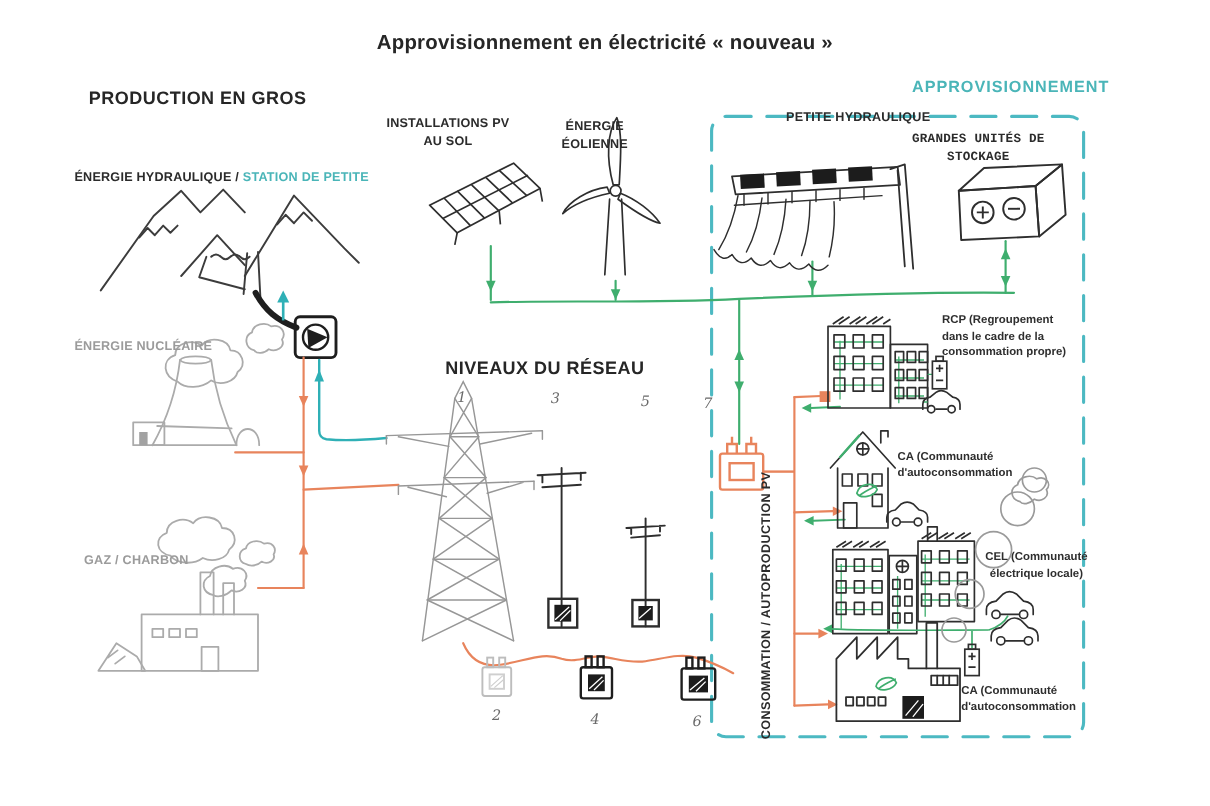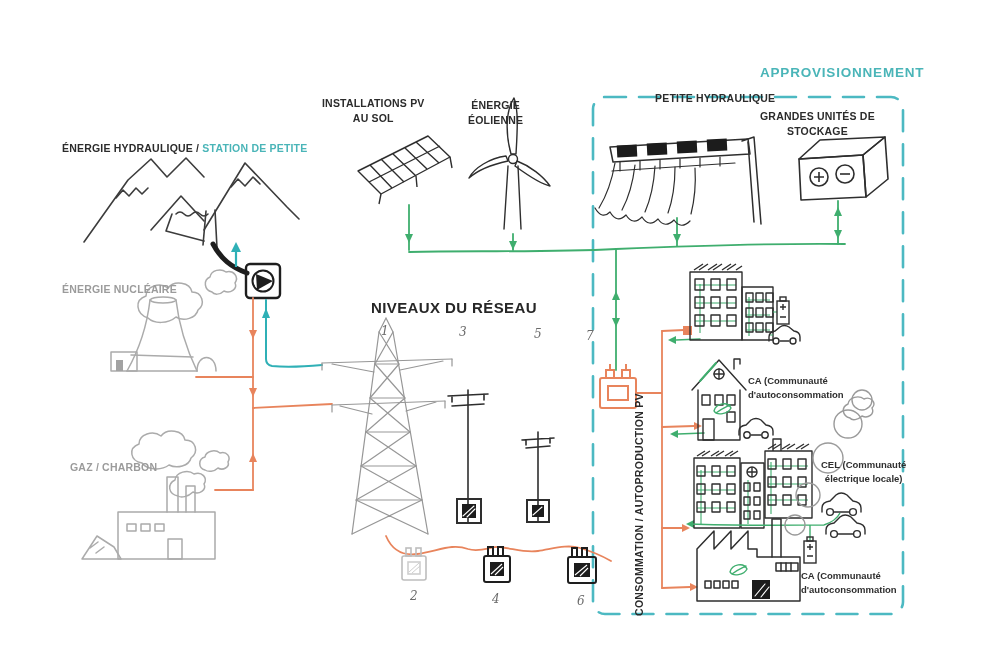--- a/index.html
+++ b/index.html
@@ -342,21 +342,23 @@
   </g>
   <g fill="none" stroke="#9a9a9a" stroke-width="1.4">
     <circle cx="795" cy="525" r="10"></circle>
     <circle cx="808" cy="495" r="12"></circle>
     <circle cx="828" cy="458" r="15"></circle>
     <circle cx="848" cy="424" r="14"></circle>
     <circle cx="862" cy="400" r="10"></circle>
   </g>
 </svg>
 
-
+<div class="lbl title" style="left:250px;top:28px;width:508px;">Approvisionnement en électricité « nouveau »</div>
+
+<div class="lbl h1" style="left:74px;top:75px;">PRODUCTION EN GROS</div>
 
 <div class="lbl" style="left:760px;top:65px;font-size:13.5px;font-weight:700;letter-spacing:.8px;color:#4ab5b8;">APPROVISIONNEMENT</div>
 
 <div class="lbl sm" style="left:62px;top:141px;">
   <span>ÉNERGIE HYDRAULIQUE / </span><span class="teal">STATION DE PETITE</span>
 </div>
 
 <div class="lbl sm gray" style="left:62px;top:282px;">ÉNERGIE NUCLÉAIRE</div>
 
 <div class="lbl sm gray" style="left:70px;top:460px;">GAZ / CHARBON</div>
@@ -366,35 +368,40 @@
   <div>AU SOL</div>
 </div>
 
 <div class="lbl sm" style="left:468px;top:98px;">
   <div>ÉNERGIE</div>
   <div>ÉOLIENNE</div>
 </div>
 
 <div class="lbl sm" style="left:611px;top:91px;padding-left:44px;">PETITE HYDRAULIQUE</div>
 
-<div class="lbl sm" style="left:760px;top:109px;">
+<div class="lbl sm" style="left:760px;top:109px;font-family:Liberation Mono, monospace;">
   <div>GRANDES UNITÉS DE</div>
   <div>STOCKAGE</div>
 </div>
 
 <div class="lbl h1" style="left:371px;top:300px;">NIVEAUX DU RÉSEAU</div>
 
 <span class="lvl" style="left:381px;top:324px;">1</span>
 <span class="lvl" style="left:459px;top:325px;">3</span>
 <span class="lvl" style="left:534px;top:327px;">5</span>
 <span class="lvl" style="left:586px;top:329px;">7</span>
 <span class="lvl" style="left:410px;top:589px;">2</span>
 <span class="lvl" style="left:492px;top:592px;">4</span>
 <span class="lvl" style="left:577px;top:594px;">6</span>
 
+<div class="lbl anno" style="left:785px;top:260px;">
+  <div>RCP (Regroupement</div>
+  <div>dans le cadre de la</div>
+  <div>consommation propre)</div>
+</div>
 
 <div class="lbl anno" style="left:748px;top:374px;">
   <div>CA (Communauté</div>
   <div>d'autoconsommation</div>
 </div>
 
 <div class="lbl anno" style="left:821px;top:458px;text-align:center;">
   <div>CEL (Communauté</div>
   <div>électrique locale)</div>
 </div>

